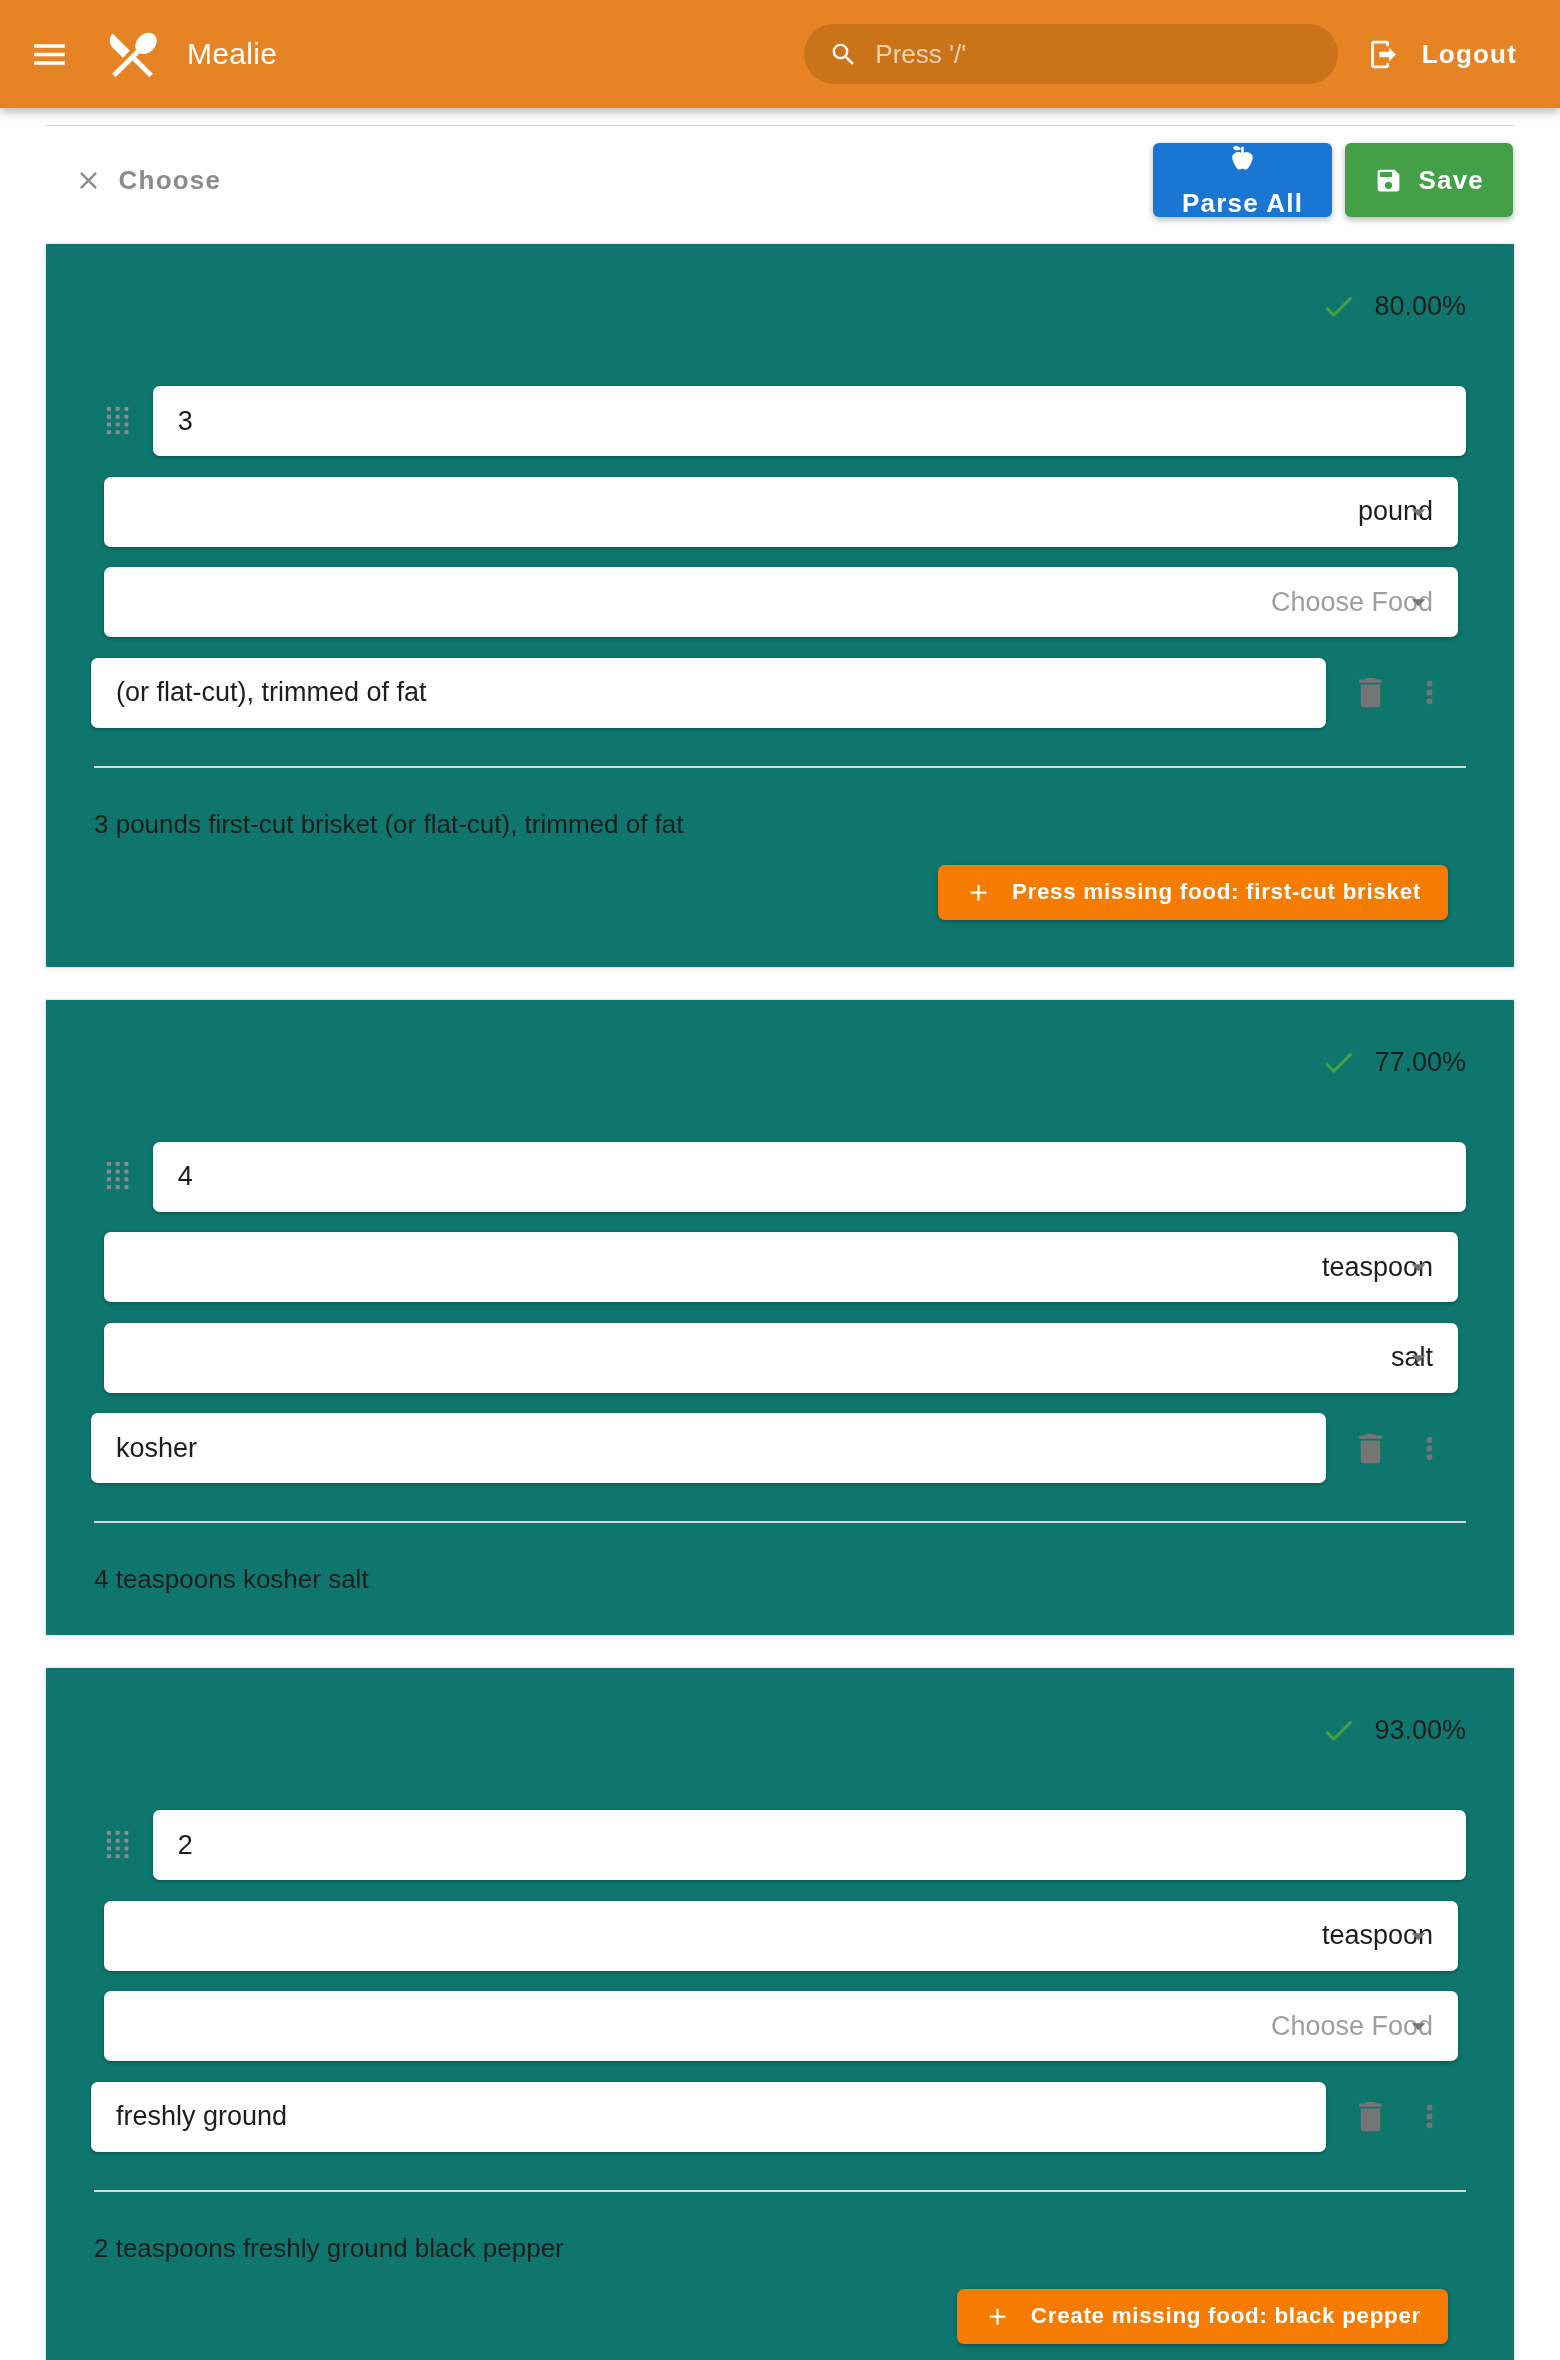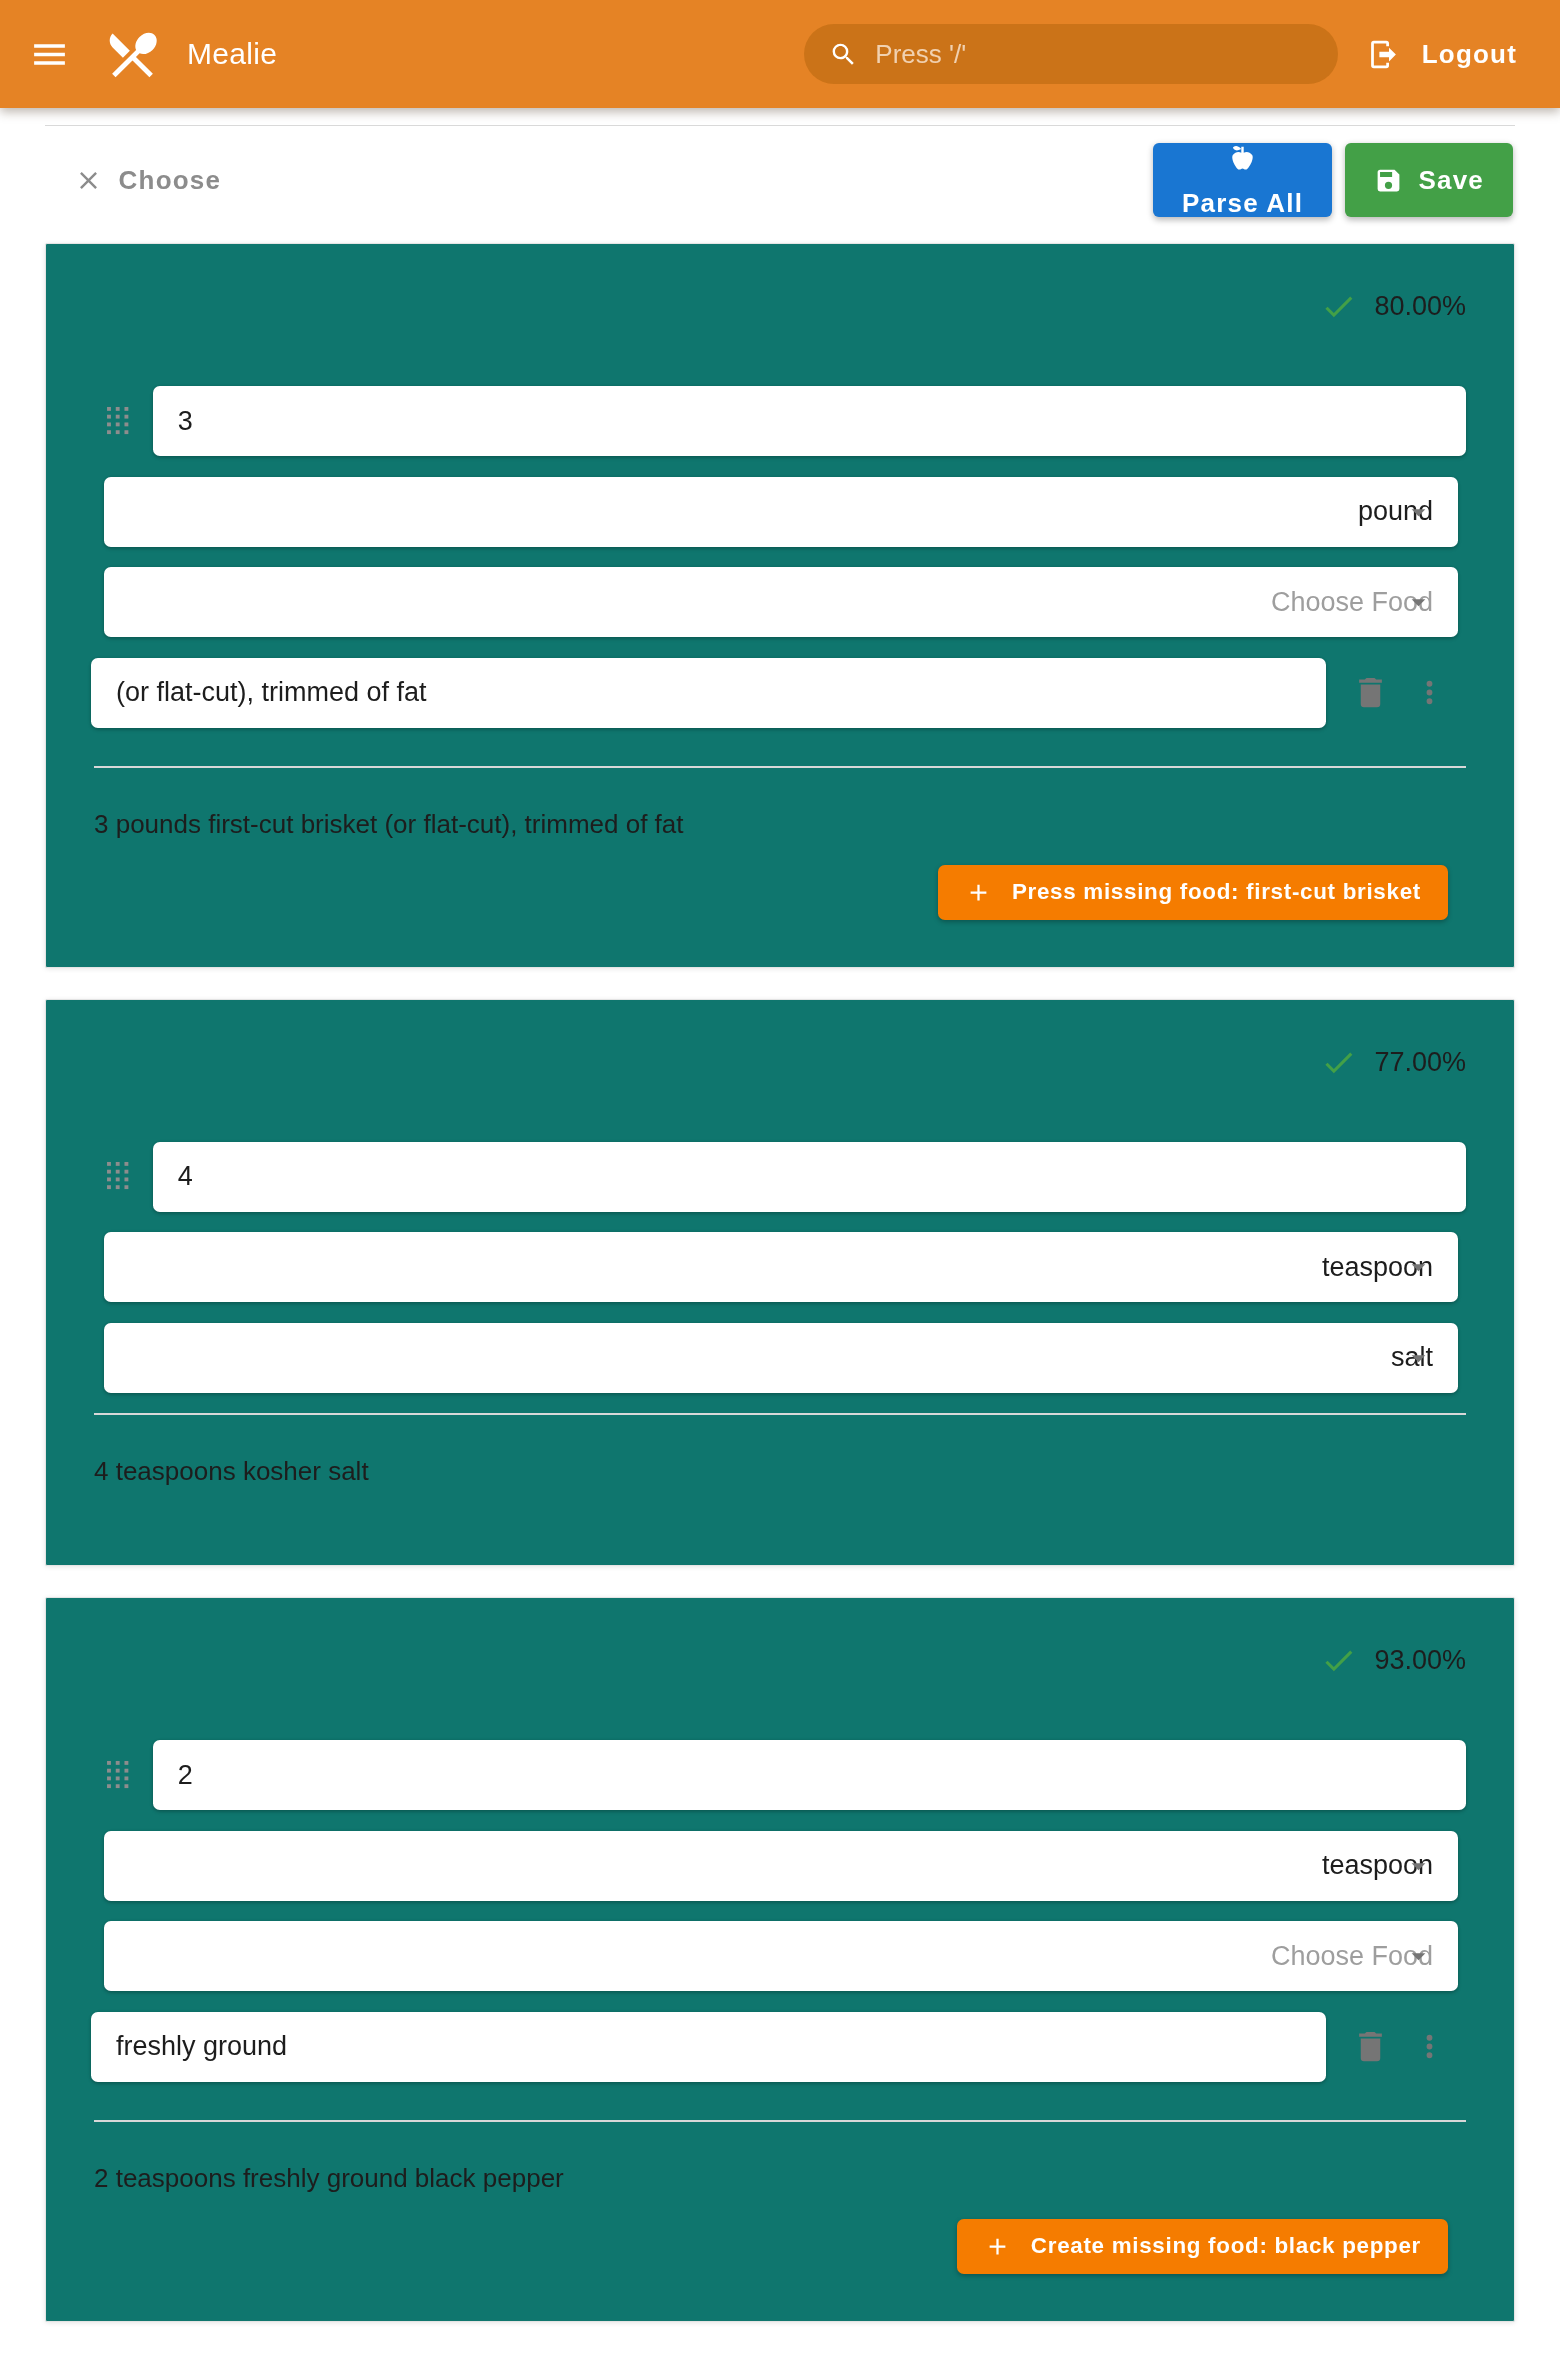--- a/index.html
+++ b/index.html
@@ -28,21 +28,21 @@
   .toolbar-spacer { flex: 1; }
   .btn { display: inline-flex; align-items: center; gap: 15.6px; height: 74px; border: none; cursor: pointer;
     border-radius: 5.9px; color: #fff; font-size: 26px; font-weight: 700; letter-spacing: 1.2px;
     padding: 0 29px; box-shadow: 0 2.9px 5.9px rgba(0,0,0,0.28); }
   .btn-parse { background: #1976D2; flex-direction: column; }
   .btn-save { background: #43A047; margin-left: 12.7px; }
 
   
   .card { border: 1px solid #e4e4e4; border-radius: 2px; background: #0f766e;
     box-shadow: 0 1px 4.9px rgba(0,0,0,0.10); margin-bottom: 31px; padding: 43px 0 47px; }
-  .card.no-create { padding-bottom: 78px; }
+  .card.no-create { padding-bottom: 40px; }
   .confidence-row { display: flex; justify-content: flex-end; align-items: center; gap: 17.6px;
     height: 39px; padding-right: 48px; margin-bottom: 60px; font-size: 27px; color: #1d1d1d; }
 
   .field { height: 70px; border-radius: 6.8px; background: #fff; border: none; outline: none;
     box-shadow: 0 2px 3.9px rgba(0,0,0,0.20), 0 0 2.9px rgba(0,0,0,0.12);
     font-size: 27px; color: #1d1d1d; font-family: inherit; }
   input.field { padding: 0 25px; }
 
   .qty-row { display: flex; align-items: center; margin: 0 48px 20.5px 60px; }
   .drag-handle { margin-right: 23.4px; display: flex; cursor: grab; background: none; border: none; }
@@ -253,20 +253,33 @@
 
     <div class="field select-row">
       <span class="select-value">salt</span>
       <span class="caret">
         <svg width="33" height="33" viewBox="0 0 24 24">
             <path fill="#757575" d="M7,10L12,15L17,10H7Z"></path>
           </svg>
       </span>
     </div>
 
+    <div class="note-row">
+      <input class="field" type="text" value="kosher" style="">
+      <button class="icon-btn trash-btn" aria-label="delete">
+        <svg width="39" height="39" viewBox="0 0 24 24">
+            <path fill="#757575" d="M19,4H15.5L14.5,3H9.5L8.5,4H5V6H19M6,19A2,2 0 0,0 8,21H16A2,2 0 0,0 18,19V7H6V19Z"></path>
+          </svg>
+      </button>
+      <button class="icon-btn kebab-btn" aria-label="more">
+        <svg width="35" height="35" viewBox="0 0 24 24">
+            <path fill="#757575" d="M12,16A2,2 0 0,1 14,18A2,2 0 0,1 12,20A2,2 0 0,1 10,18A2,2 0 0,1 12,16M12,10A2,2 0 0,1 14,12A2,2 0 0,1 12,14A2,2 0 0,1 10,12A2,2 0 0,1 12,10M12,4A2,2 0 0,1 14,6A2,2 0 0,1 12,8A2,2 0 0,1 10,6A2,2 0 0,1 12,4Z"></path>
+          </svg>
+      </button>
+    </div>
 
     <div class="divider"></div>
     <p class="original-text">4 teaspoons kosher salt</p>
   </section>
 
   <section class="card">
     <div class="confidence-row">
       <span style="display:flex">
         <svg width="37" height="37" viewBox="0 0 24 24">
             <path fill="#43A047" d="M21,7L9,19L3.5,13.5L4.91,12.09L9,16.17L19.59,5.59L21,7Z"></path>

